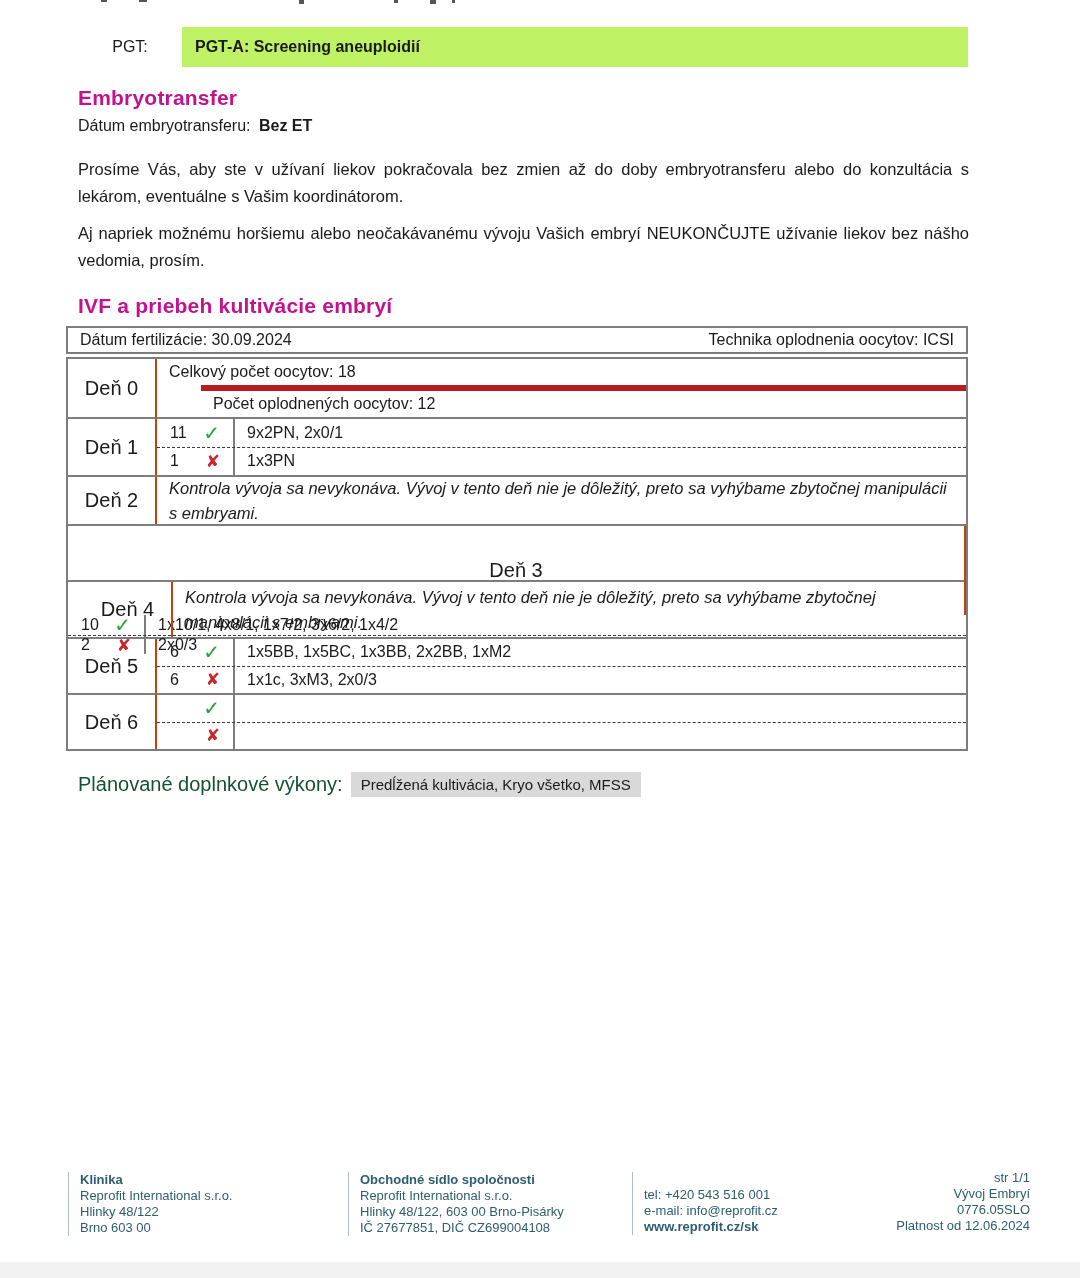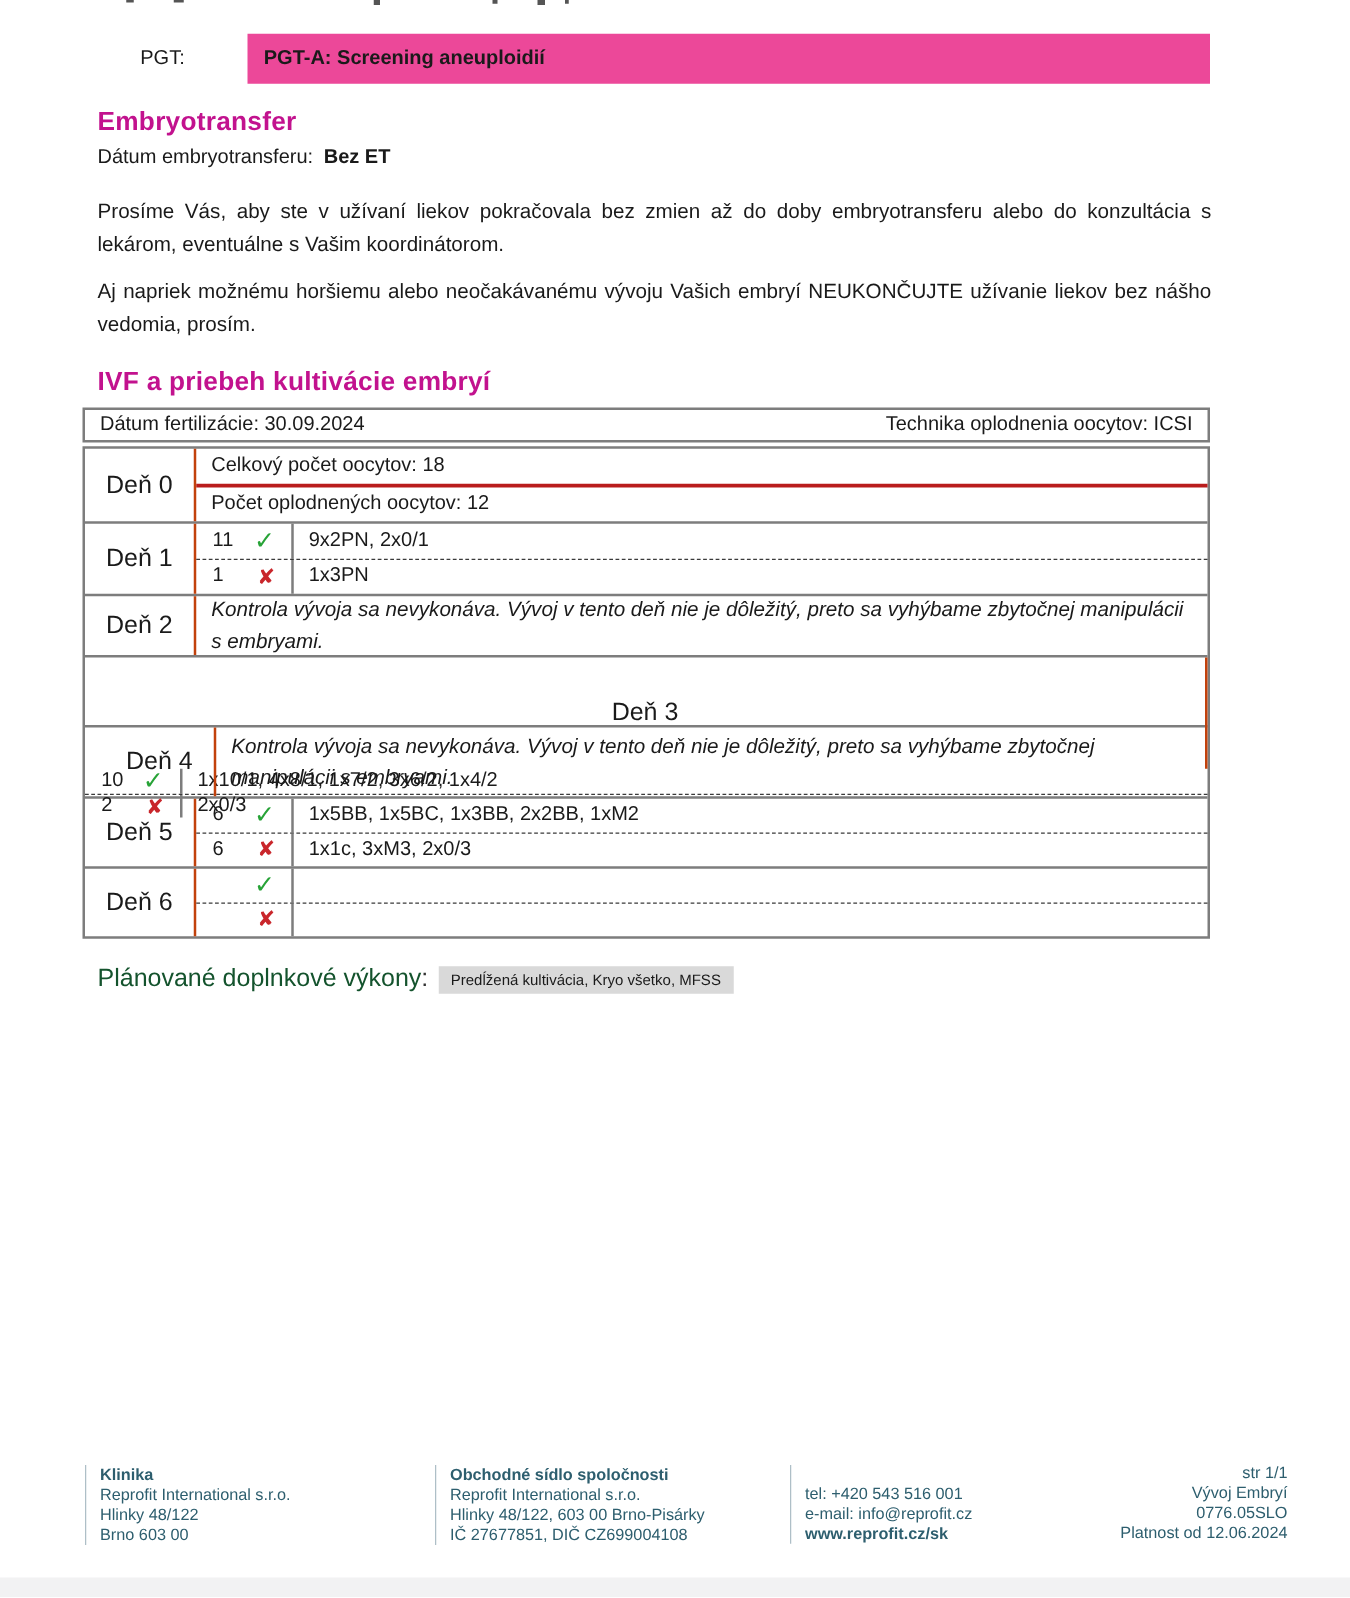--- a/index.html
+++ b/index.html
@@ -16,22 +16,22 @@
     overflow: hidden;
   }
 
   
   .remnant { position: absolute; background: #555; }
 
   
   .pgt-row { position: absolute; left: 78px; top: 33px; width: 890px; height: 27px;
              display: flex; align-items: center; font-size: 16px; text-align: center; }
   .pgt-label { width: 104px; flex: 0 0 104px; }
-  .pgt-highlight { flex: 1; background: #ec4899; height: 40px; display: flex;
-                   align-items: center; padding-left: 13px; font-weight: bold; margin-left: 16px; }
+  .pgt-highlight { flex: 1; background: #bef264; height: 40px; display: flex;
+                   align-items: center; padding-left: 13px; font-weight: bold; }
 
   h2.section {
     position: absolute; left: 78px;
     color: #c2128e; font-size: 21px; font-weight: bold; letter-spacing: 0.2px;
   }
   .et-heading { top: 86px; }
   .ivf-heading { top: 294px; }
 
   .et-date { position: absolute; left: 78px; top: 117px; font-size: 16px; }
   .et-date b { margin-left: 4px; }
@@ -57,21 +57,21 @@
   .trow { display: flex; align-items: stretch; }
   .trow + .trow { border-top: 2px solid #7d7d7d; }
   .day-cell {
     flex: 0 0 89px; border-right: 2px solid #c2410c;
     display: flex; align-items: center; justify-content: center;
     font-size: 20px;
   }
   .row-stack { flex: 1; display: flex; flex-direction: column; }
   .sub-row { flex: 1; display: flex; align-items: stretch; }
   .sub-row.dashed-top { border-top: 1px dashed #3a3a3a; }
-  .sub-row.solid-top { border-top: 3px solid #b91c1c; }
+  .sub-row.solid-top { border-top: 6px solid #b91c1c; margin-left: 44px; }
   .count-cell {
     flex: 0 0 78px; border-right: 2px solid #7d7d7d;
     display: flex; align-items: center; justify-content: space-between;
     padding: 0 13px; font-size: 16px;
   }
   .content-cell {
     flex: 1; display: flex; align-items: center;
     padding: 0 12px; font-size: 16px;
   }
   .plain-cell {
@@ -89,21 +89,21 @@
   .h-d5 { height: 56px; }
   .h-d6 { height: 56px; }
   .check { color: #27a337; font-weight: bold; font-size: 20px; line-height: 1; }
   .cross { color: #c9262b; font-weight: bold; font-size: 17px; line-height: 1; }
 
   
   .planned-row { position: absolute; left: 78px; top: 772px; display: flex;
                  align-items: center; }
   .planned-label { color: #14532d; font-size: 20px; }
   .planned-colon { color: #333; font-size: 20px; margin-right: 8px; }
-  .planned-value { background: #d9d9d9; font-size: 12px; padding: 4px 10px; }
+  .planned-value { background: #d9d9d9; font-size: 15px; padding: 4px 10px; }
 
   
   .footer { position: absolute; left: 0; top: 1170px; width: 1080px; height: 58px;
             color: #2d5e6e; font-size: 13px; line-height: 16px; }
   .f-block { position: absolute; top: 2px; border-left: 1px solid #aebfc7;
              padding-left: 11px; min-height: 54px; }
   .f-clinic { left: 68px; }
   .f-company { left: 348px; }
   .f-contact { left: 632px; padding-top: 15px; }
   .f-meta { position: absolute; top: 0; right: 50px; text-align: right; }

